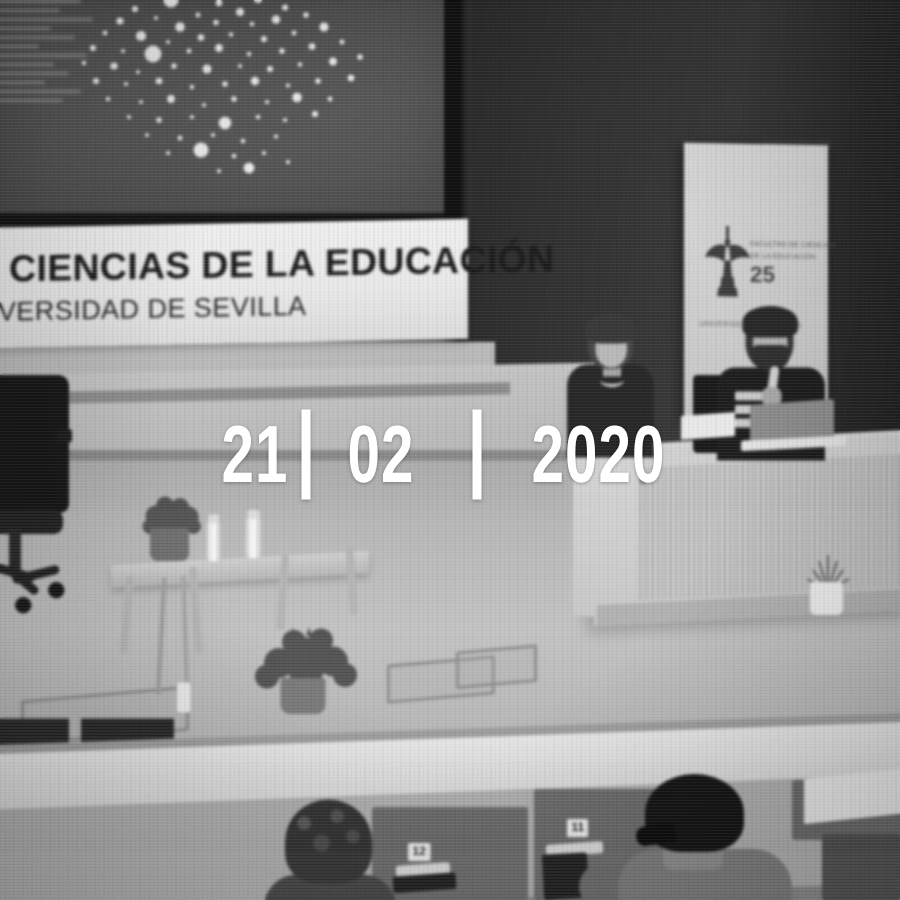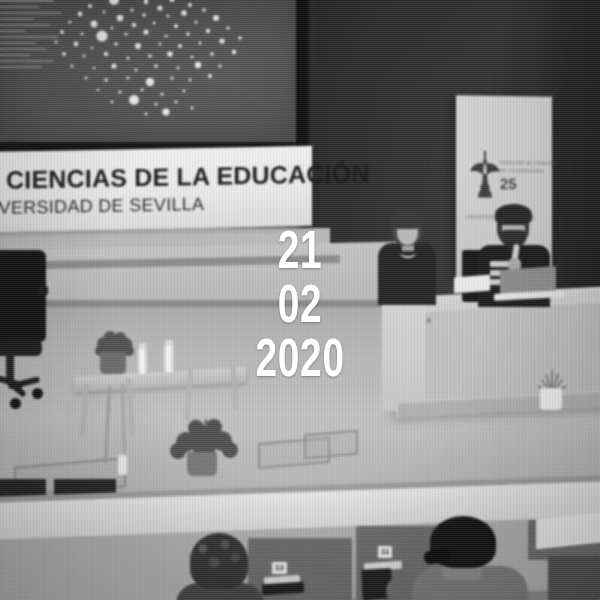--- a/index.html
+++ b/index.html
@@ -212,21 +212,21 @@
   #p2-cap{left:430px;top:516px;width:66px;height:52px;background:#1c1b19;border-radius:52% 52% 38% 38%;}
   #p2-capbrim{left:424px;top:550px;width:26px;height:13px;background:#151413;border-radius:6px 2px 2px 6px;transform:rotate(-8deg);}
   #p2-neck{left:442px;top:560px;width:40px;height:20px;background:#8e8b86;border-radius:6px;}
   #p2-body{left:412px;top:566px;width:116px;height:40px;background:#7d7b77;border-radius:26px 26px 0 0;}
   #p2-arm{left:386px;top:576px;width:48px;height:30px;background:#6e6c69;border-radius:16px;}
 
   
   #date-overlay{
     position:absolute;left:0;top:272px;width:600px;height:62px;
     display:flex;align-items:center;justify-content:center;gap:0;
-    z-index:40;pointer-events:none;flex-direction:column;
+    z-index:40;pointer-events:none;
   }
   .dnum{
     color:#ffffff;font-weight:bold;font-size:54px;line-height:1;
     font-family:"Liberation Sans",sans-serif;
     transform:scaleX(.72);
     letter-spacing:1px;
     text-shadow:0 1px 3px rgba(0,0,0,.30);
     display:inline-block;
   }
   .dsep{

